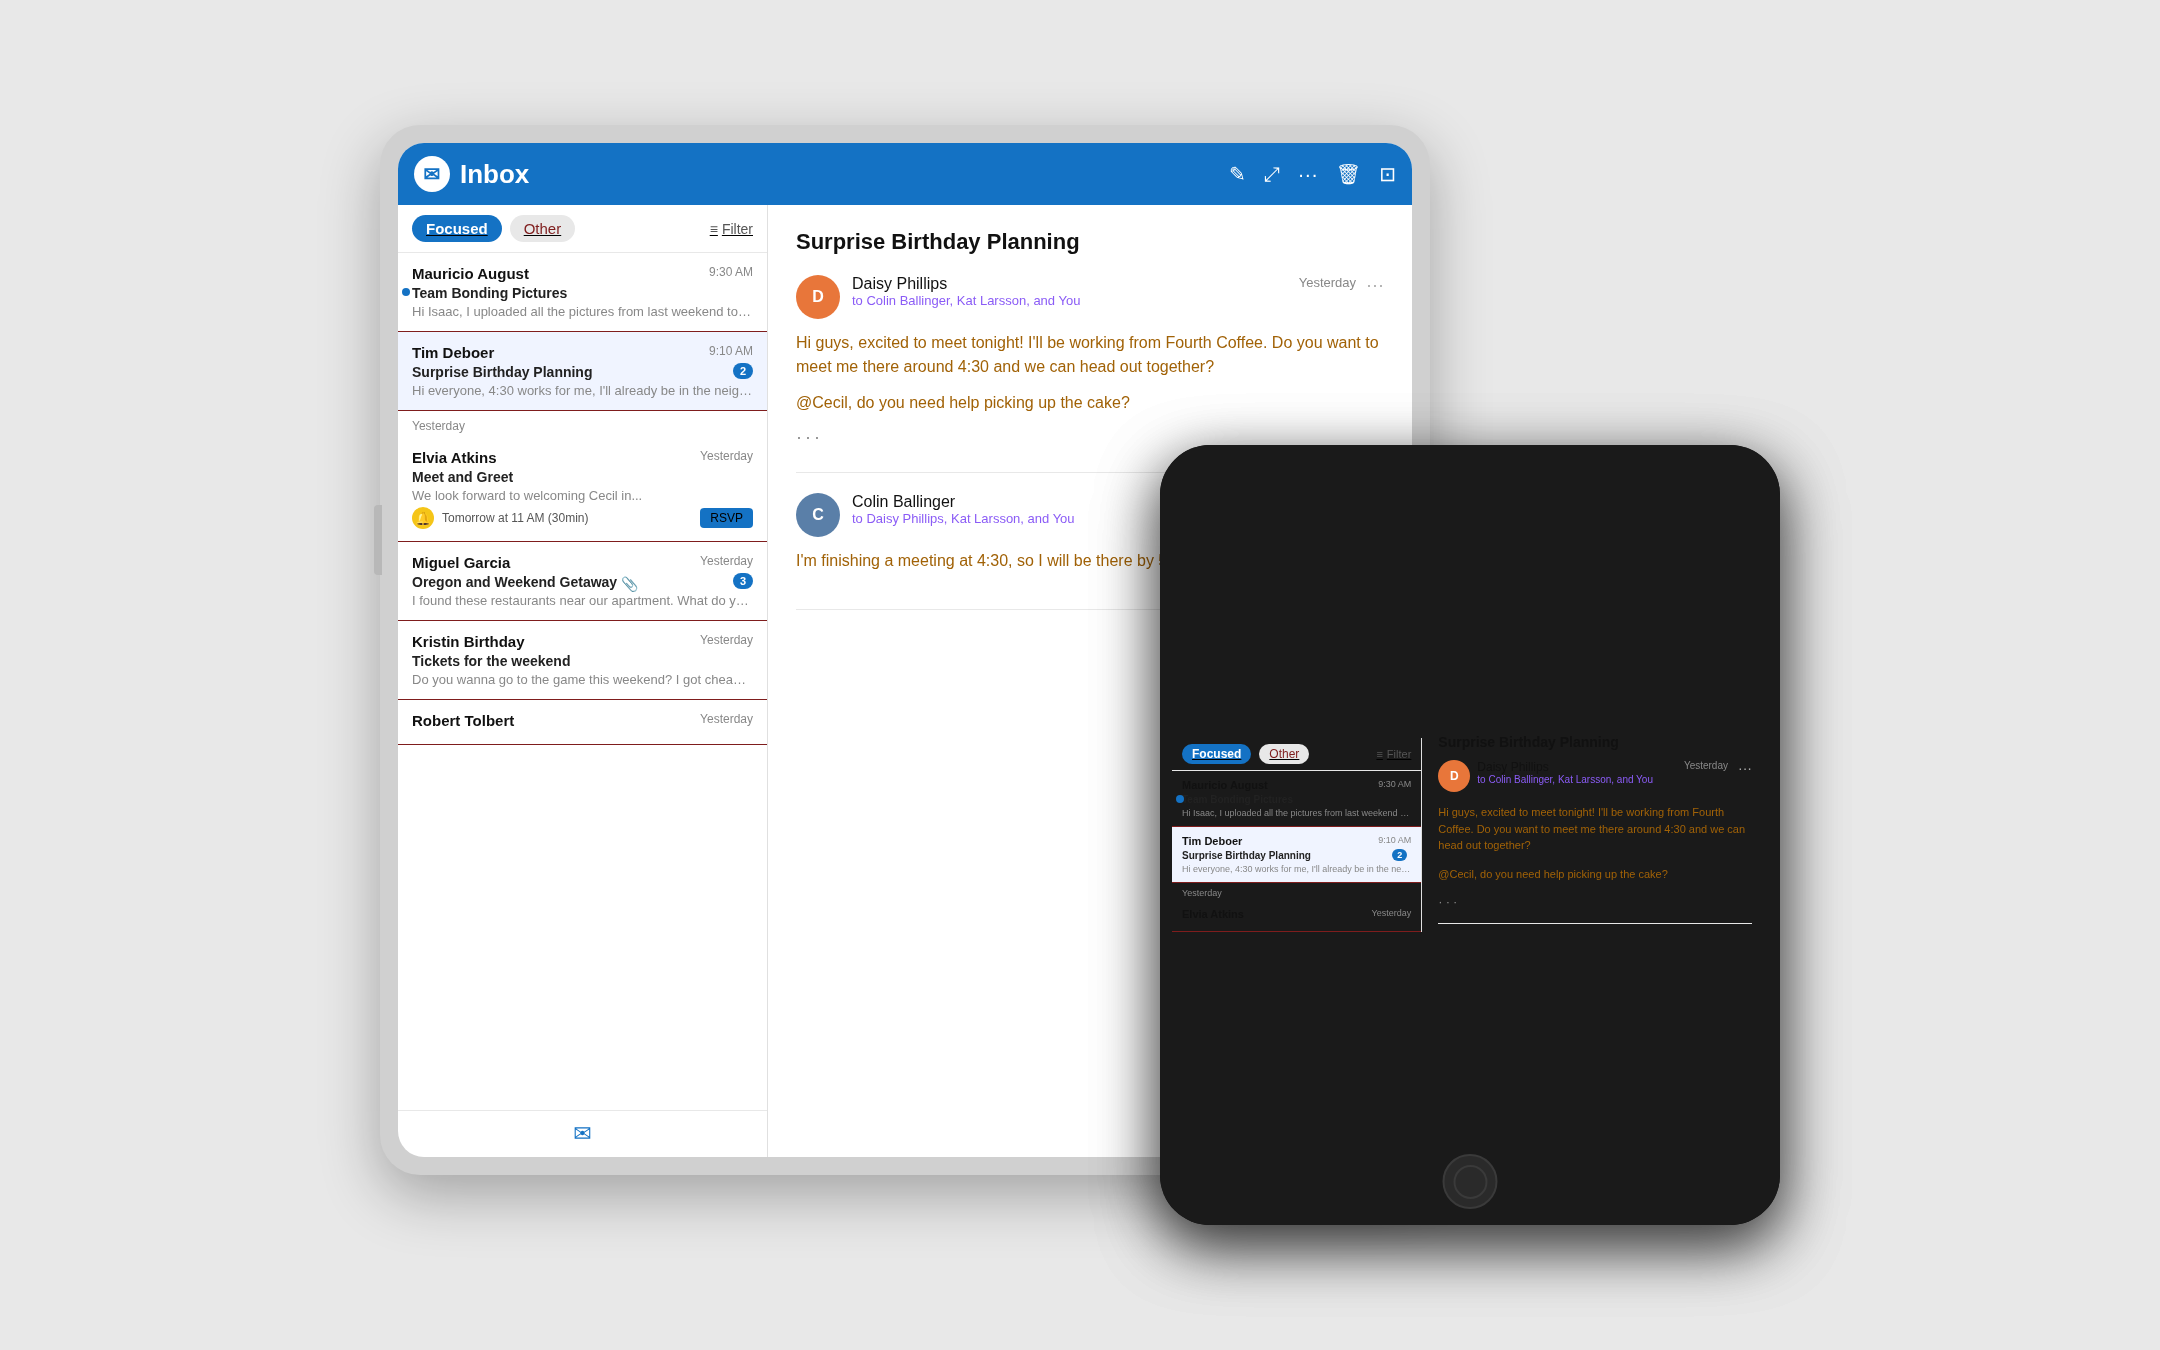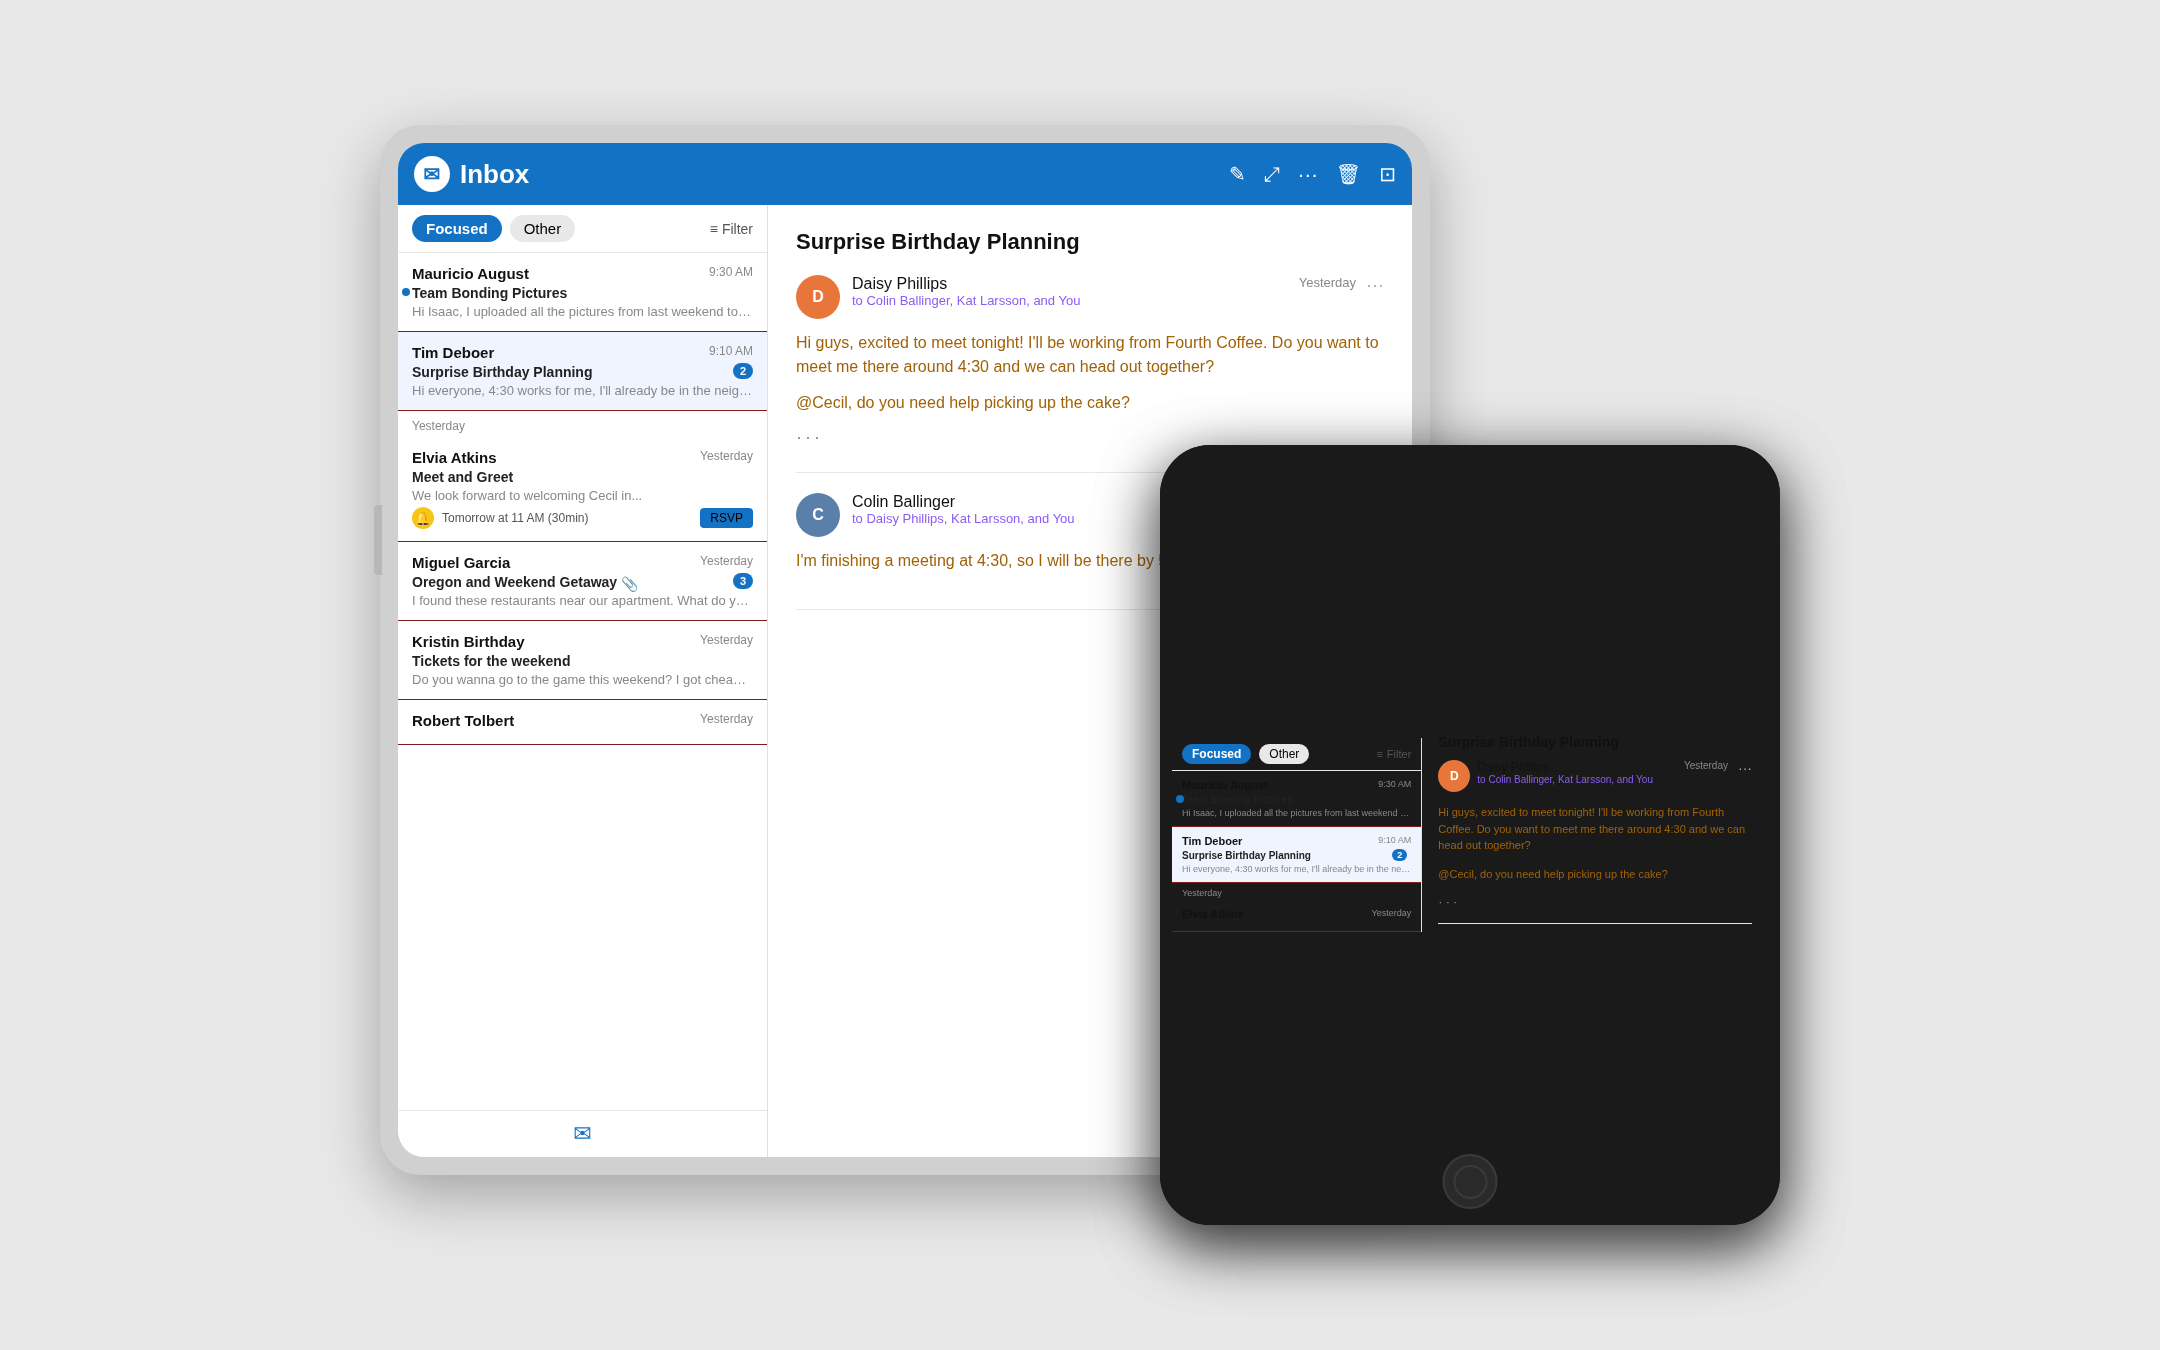--- a/index.html
+++ b/index.html
@@ -181,32 +181,33 @@
       display: flex;
       flex-direction: column;
       overflow: hidden;
     }
     .filter-bar {
       display: flex;
       align-items: center;
       padding: 10px 14px;
       border-bottom: 1px solid #e8e8e8;
       gap: 8px;
+      text-decoration: underline;
     }
     .tab-focused {
       background: #1472C4;
       color: white;
       border-radius: 14px;
       padding: 5px 14px;
       font-size: 15px;
       font-weight: 600;
       cursor: pointer;
     }
     .tab-other {
-      color: #000000;
+      color: #7f1d1d;
       background: #e8e8e8;
       border-radius: 14px;
       padding: 5px 14px;
       font-size: 15px;
       cursor: pointer;
     }
     .filter-btn {
       margin-left: auto;
       display: flex;
       align-items: center;

